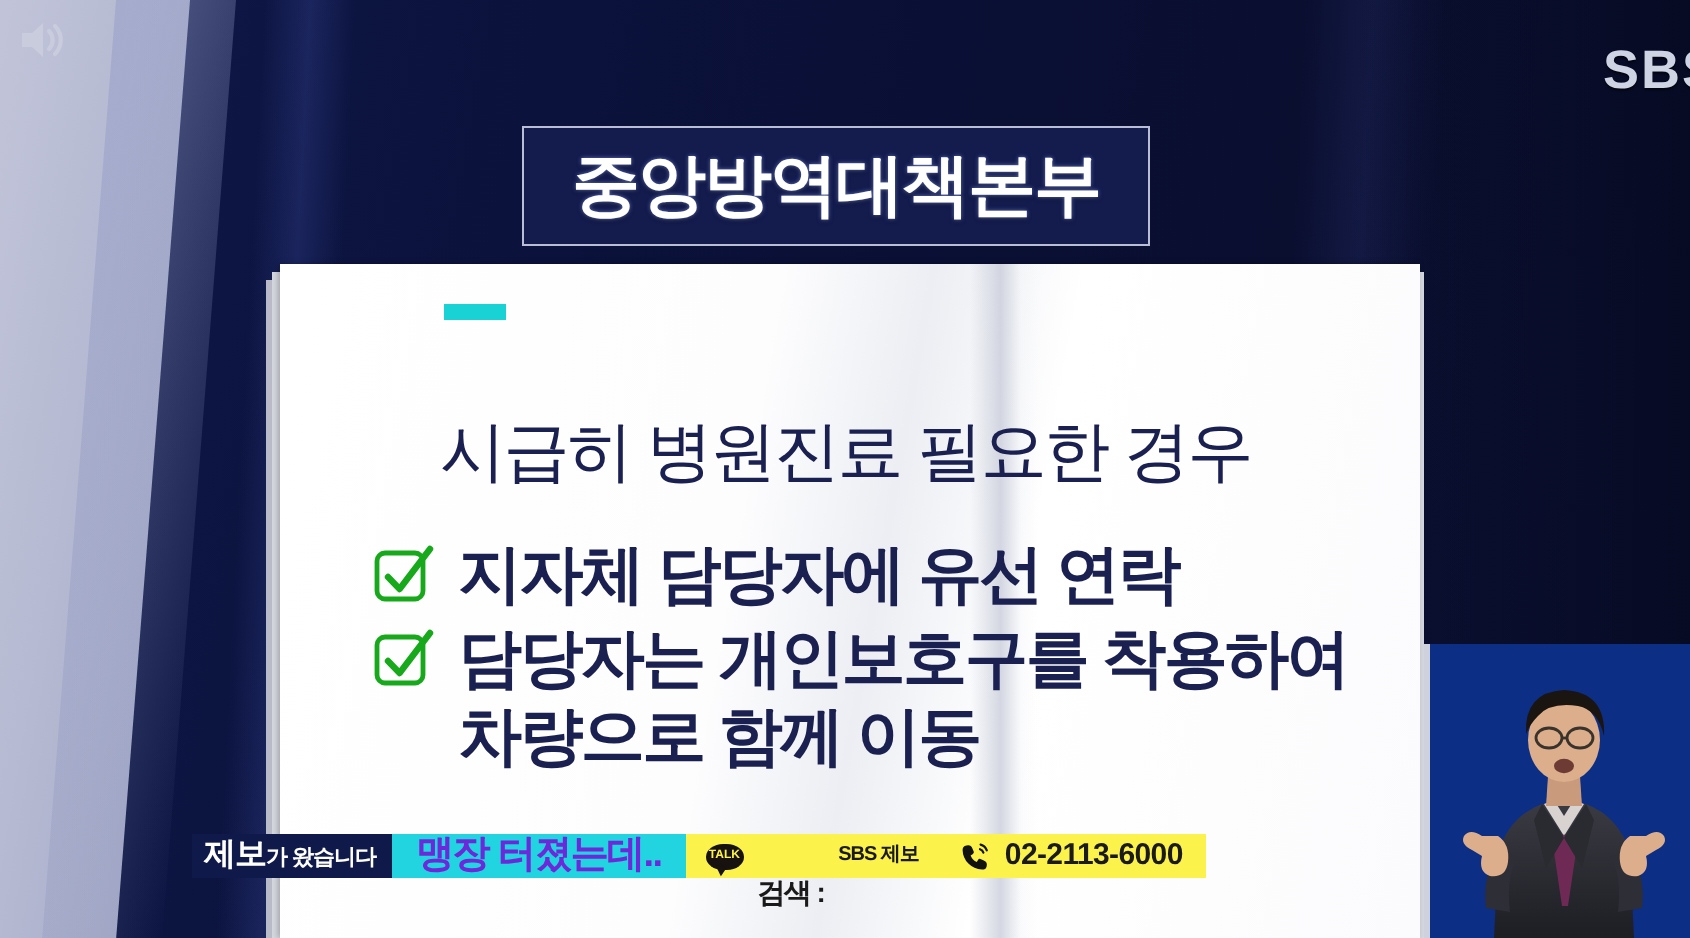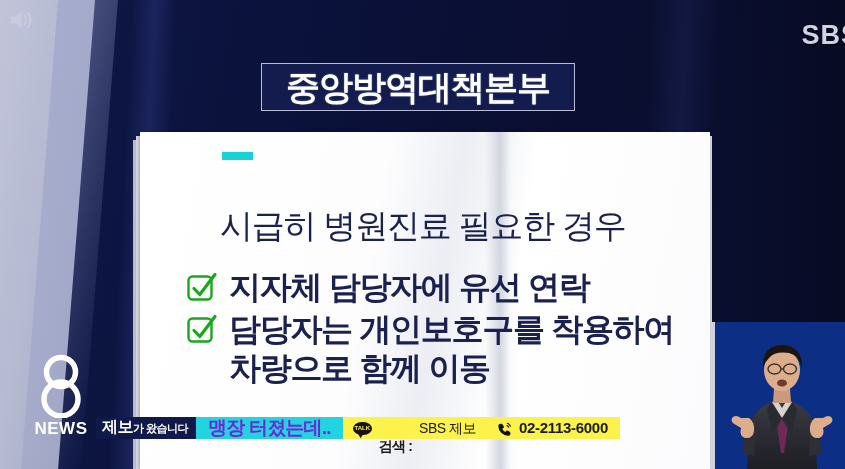--- a/index.html
+++ b/index.html
@@ -81,21 +81,21 @@
     color: #cfd4e4;
     text-shadow: 0 1px 1px rgba(0,0,0,.6);
   }
 
   
   .title-banner {
     position: absolute;
     left: 261px;
     top: 63px;
     width: 314px;
-    height: 48px;
+    height: 60px;
     background: #141c4e;
     border: 1.5px solid #b9bed6;
     box-sizing: border-box;
     display: flex;
     align-items: center;
     justify-content: center;
   }
   .title-banner-text {
     color: #ffffff;
     font-size: 34px;
@@ -289,22 +289,22 @@
     letter-spacing: 0px;
     line-height: 1;
   }
   .search-label {
     font-size: 14px;
     font-weight: bold;
     letter-spacing: -0.8px;
     margin-top: 36px;
   }
   .sbs-jebo {
-    font-size: 14px;
-    font-weight: normal;
+    font-size: 10px;
+    font-weight: bold;
     letter-spacing: -0.5px;
   }
   .phone-icon {
     width: 15px;
     height: 15px;
     flex: none;
     margin-left: 14px;
   }
   .phone-number {
     font-size: 15px;
@@ -419,27 +419,20 @@
 
       <path d="M34 104 Q26 116 28 132 L40 134 Q38 116 44 106 Z" fill="#2e2e36"></path>
       <path d="M100 104 Q108 116 106 132 L94 134 Q96 116 90 106 Z" fill="#2e2e36"></path>
 
       <path d="M26 96 Q20 92 17 96 Q15 100 21 103 L26 106 Q24 114 30 116 Q38 117 39 109 Q40 100 34 96 Z" fill="#dcae8b"></path>
 
       <path d="M108 96 Q114 92 117 96 Q119 100 113 103 L108 106 Q110 114 104 116 Q96 117 95 109 Q94 100 100 96 Z" fill="#dcae8b"></path>
     </svg>
   </div>
 
-  <div class="news8">
-    <svg viewBox="0 0 60 66" width="60" height="66">
-      <circle cx="30" cy="20" r="14.5" fill="none" stroke="#ffffff" stroke-width="5.5"></circle>
-      <circle cx="30" cy="47" r="17" fill="none" stroke="#ffffff" stroke-width="5.5"></circle>
-    </svg>
-    <div class="news8-label">NEWS</div>
-  </div>
 
   <div class="ticker">
     <div class="ticker-label">
       <span class="ticker-label-strong">제보</span>
       <span class="ticker-label-weak">가 왔습니다</span>
     </div>
     <div class="ticker-cyan">맹장 터졌는데..</div>
     <div class="ticker-yellow">
       <span class="kakao-bubble">
         <span class="kakao-talk-text">TALK</span>

